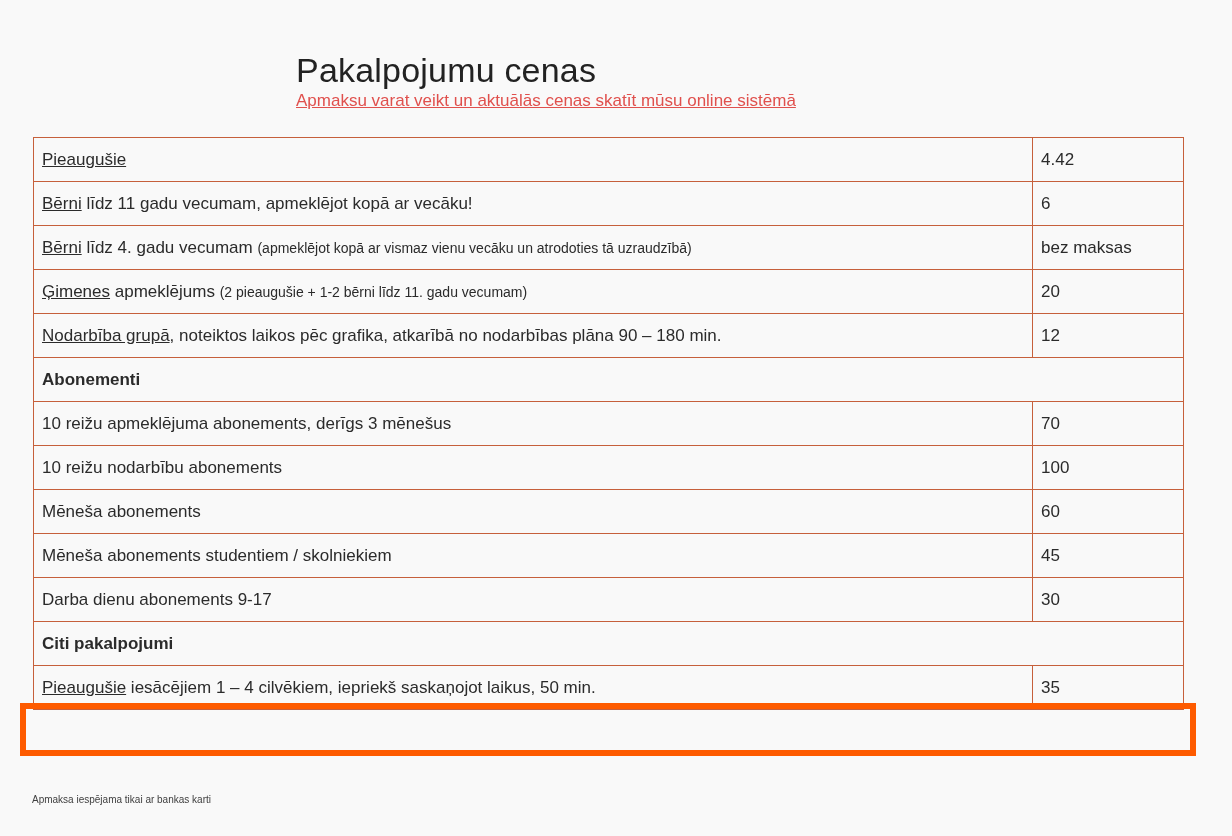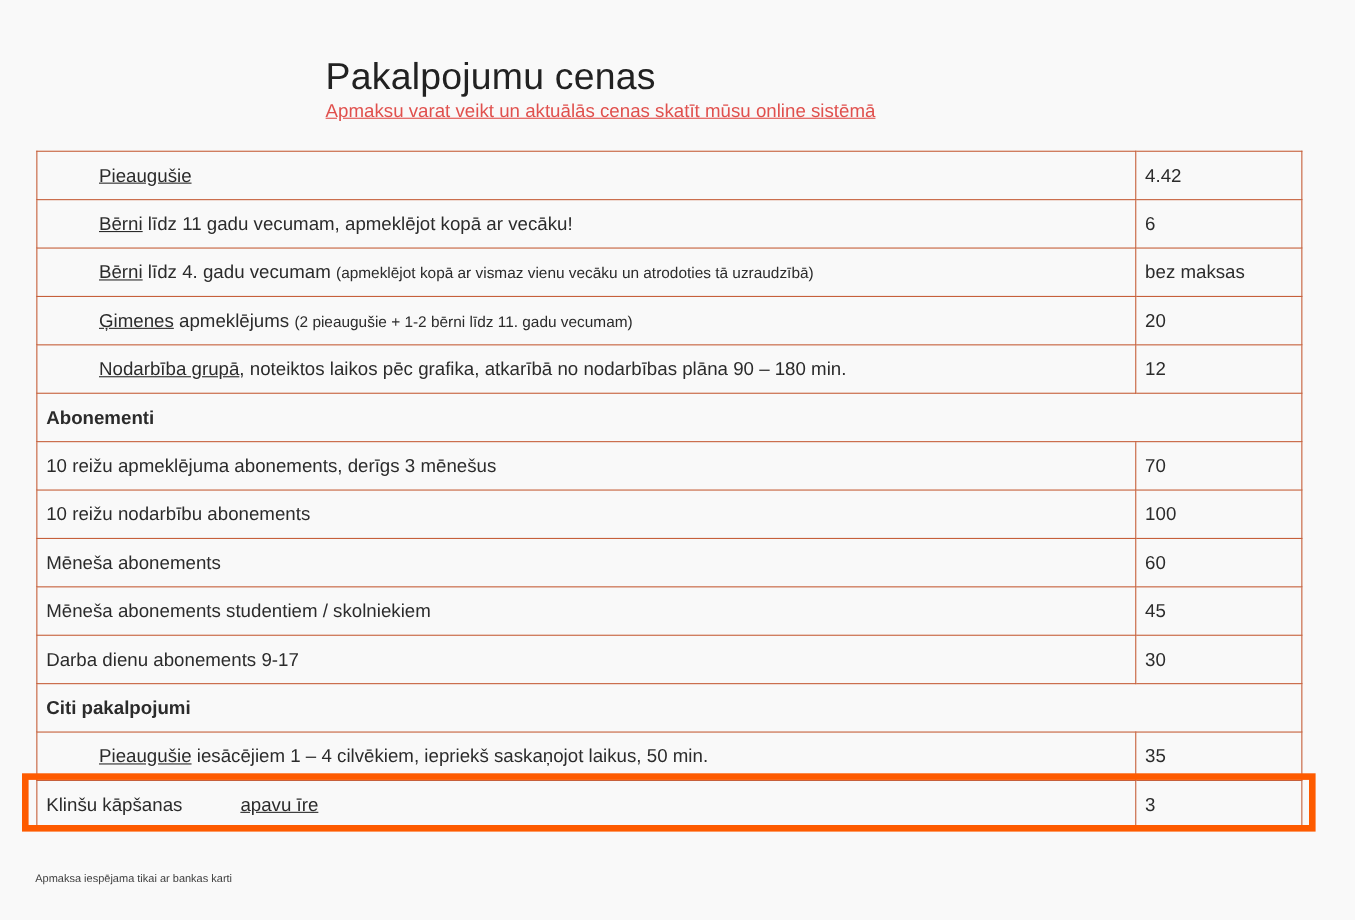--- a/index.html
+++ b/index.html
@@ -58,21 +58,20 @@
   td.section {
     font-weight: bold;
   }
   td.price {
     padding-left: 10px;
   }
   a.cell-link {
     color: #2b2b2b;
     text-decoration: underline;
     cursor: pointer;
-    margin-left: 48px;
   }
   span.small {
     font-size: 14px;
   }
   .highlight-box {
     position: absolute;
     left: 20px;
     top: 703px;
     width: 1176px;
     height: 53px;
@@ -149,24 +148,20 @@
           <td class="desc"><span>Darba dienu abonements 9-17</span></td>
           <td class="price">30</td>
         </tr>
         <tr>
           <td colspan="2" class="section">Citi pakalpojumi</td>
         </tr>
         <tr>
           <td class="desc"><a href="#" class="cell-link">Pieaugušie</a><span> iesācējiem 1 – 4 cilvēkiem, iepriekš saskaņojot laikus, 50 min.</span></td>
           <td class="price">35</td>
         </tr>
-        <tr>
-          <td class="desc"><span>Klinšu kāpšanas </span><a href="#" class="cell-link">apavu īre</a></td>
-          <td class="price">3</td>
-        </tr>
       </tbody>
   </table>
 
   <div class="highlight-box"></div>
 
   <div class="footnote">Apmaksa iespējama tikai ar bankas karti</div>
 
 </div>
 
 </body></html>

